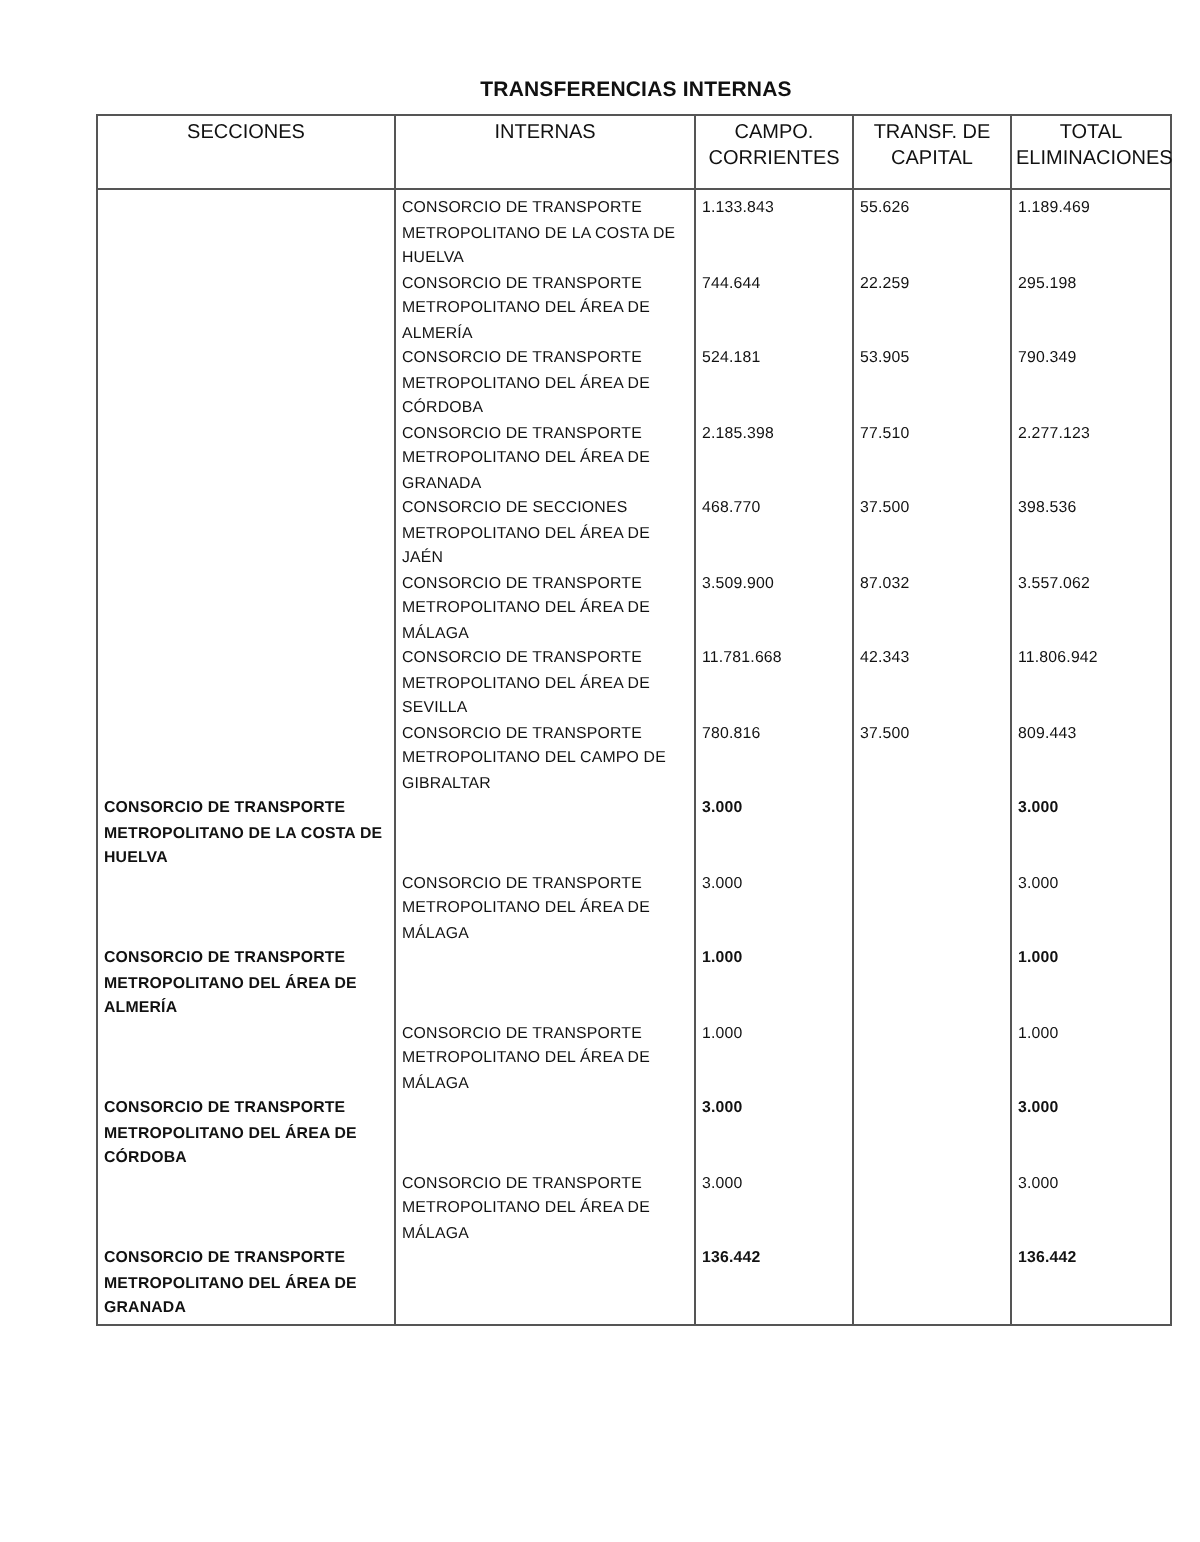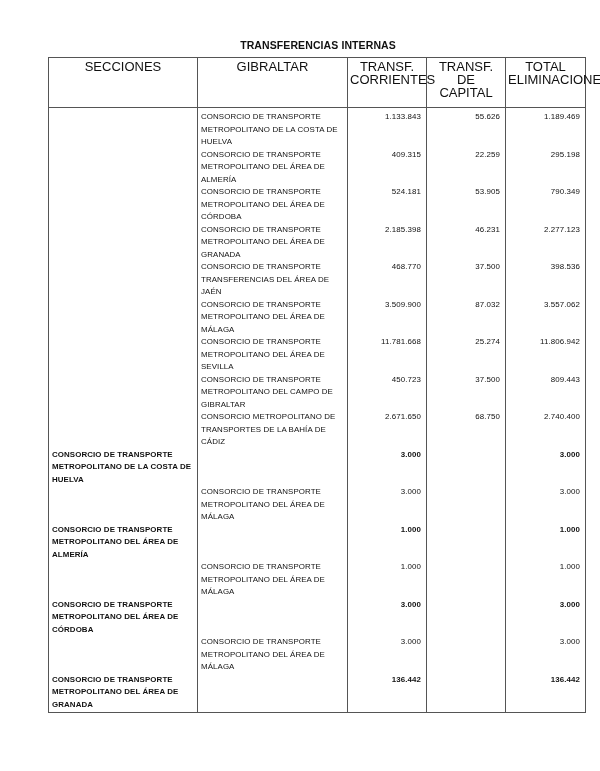--- a/index.html
+++ b/index.html
@@ -1,111 +1,104 @@
 <!DOCTYPE html>
 <html><head>
 <meta charset="utf-8">
 <style>
   html, body { margin: 0; padding: 0; background: #ffffff; }
   body { width: 600px; height: 771px; position: relative; font-family: "Liberation Sans", sans-serif; color: #111; }
   .title { position: absolute; top: 39px; left: 0; width: 636px; text-align: center; font-size: 10.5px; font-weight: bold; letter-spacing: 0.1px; }
   table { position: absolute; top: 57px; left: 48px; border-collapse: collapse; table-layout: fixed; width: 537px; }
   col.c1 { width: 149px; } col.c2 { width: 150px; } col.c3 { width: 79px; } col.c4 { width: 79px; } col.c5 { width: 80px; }
-  th { font-weight: normal; font-size: 13px; line-height: 13px; vertical-align: top; text-align: center; padding: 2px 2px 8px 2px; border: 1px solid #555; height: 25px; }
+  th { font-weight: normal; font-size: 10px; line-height: 13px; vertical-align: top; text-align: center; padding: 2px 2px 8px 2px; border: 1px solid #555; height: 25px; }
   td { font-size: 7.9px; line-height: 12.5px; vertical-align: top; padding: 0 3px 0 3px; border-left: 1px solid #555; border-right: 1px solid #555; letter-spacing: 0.1px; }
-  td.num { text-align: right; padding-right: 5px; }
+  td.num { padding-right: 5px; }
   tr.first td { padding-top: 3px; }
   tr.sec td.sec, tr.sec td.num { font-weight: bold; }
   tr.last td { border-bottom: 1px solid #555; padding-bottom: 1px; }
 </style>
 </head>
 <body>
 
 <div class="title">TRANSFERENCIAS INTERNAS</div>
 
 <table>
   <colgroup>
       <col class="c1">
       <col class="c2">
       <col class="c3">
       <col class="c4">
       <col class="c5">
     </colgroup>
   <thead>
     <tr>
       <th>SECCIONES</th>
-      <th>GIBRALTAR</th>
-      <th>TRANSF. CORRIENTES</th>
+      <th>INTERNAS</th>
+      <th>CAMPO. CORRIENTES</th>
       <th>TRANSF. DE CAPITAL</th>
       <th>TOTAL ELIMINACIONES</th>
     </tr>
   </thead>
   <tbody id="tbody">
       <tr class="first">
         <td class="sec"></td>
         <td>CONSORCIO DE TRANSPORTE METROPOLITANO DE LA COSTA DE HUELVA</td>
         <td class="num">1.133.843</td>
         <td class="num">55.626</td>
         <td class="num">1.189.469</td>
       </tr>
       <tr class="">
         <td class="sec"></td>
         <td>CONSORCIO DE TRANSPORTE METROPOLITANO DEL ÁREA DE ALMERÍA</td>
-        <td class="num">409.315</td>
+        <td class="num">744.644</td>
         <td class="num">22.259</td>
         <td class="num">295.198</td>
       </tr>
       <tr class="">
         <td class="sec"></td>
         <td>CONSORCIO DE TRANSPORTE METROPOLITANO DEL ÁREA DE CÓRDOBA</td>
         <td class="num">524.181</td>
         <td class="num">53.905</td>
         <td class="num">790.349</td>
       </tr>
       <tr class="">
         <td class="sec"></td>
         <td>CONSORCIO DE TRANSPORTE METROPOLITANO DEL ÁREA DE GRANADA</td>
         <td class="num">2.185.398</td>
-        <td class="num">46.231</td>
+        <td class="num">77.510</td>
         <td class="num">2.277.123</td>
       </tr>
       <tr class="">
         <td class="sec"></td>
-        <td>CONSORCIO DE TRANSPORTE TRANSFERENCIAS DEL ÁREA DE JAÉN</td>
+        <td>CONSORCIO DE SECCIONES METROPOLITANO DEL ÁREA DE JAÉN</td>
         <td class="num">468.770</td>
         <td class="num">37.500</td>
         <td class="num">398.536</td>
       </tr>
       <tr class="">
         <td class="sec"></td>
         <td>CONSORCIO DE TRANSPORTE METROPOLITANO DEL ÁREA DE MÁLAGA</td>
         <td class="num">3.509.900</td>
         <td class="num">87.032</td>
         <td class="num">3.557.062</td>
       </tr>
       <tr class="">
         <td class="sec"></td>
         <td>CONSORCIO DE TRANSPORTE METROPOLITANO DEL ÁREA DE SEVILLA</td>
         <td class="num">11.781.668</td>
-        <td class="num">25.274</td>
+        <td class="num">42.343</td>
         <td class="num">11.806.942</td>
       </tr>
       <tr class="">
         <td class="sec"></td>
         <td>CONSORCIO DE TRANSPORTE METROPOLITANO DEL CAMPO DE GIBRALTAR</td>
-        <td class="num">450.723</td>
+        <td class="num">780.816</td>
         <td class="num">37.500</td>
         <td class="num">809.443</td>
-      </tr>
-      <tr class="">
-        <td class="sec"></td>
-        <td>CONSORCIO METROPOLITANO DE TRANSPORTES DE LA BAHÍA DE CÁDIZ</td>
-        <td class="num">2.671.650</td>
-        <td class="num">68.750</td>
-        <td class="num">2.740.400</td>
       </tr>
       <tr class="sec">
         <td class="sec">CONSORCIO DE TRANSPORTE METROPOLITANO DE LA COSTA DE HUELVA</td>
         <td></td>
         <td class="num">3.000</td>
         <td class="num"></td>
         <td class="num">3.000</td>
       </tr>
       <tr class="">
         <td class="sec"></td>

